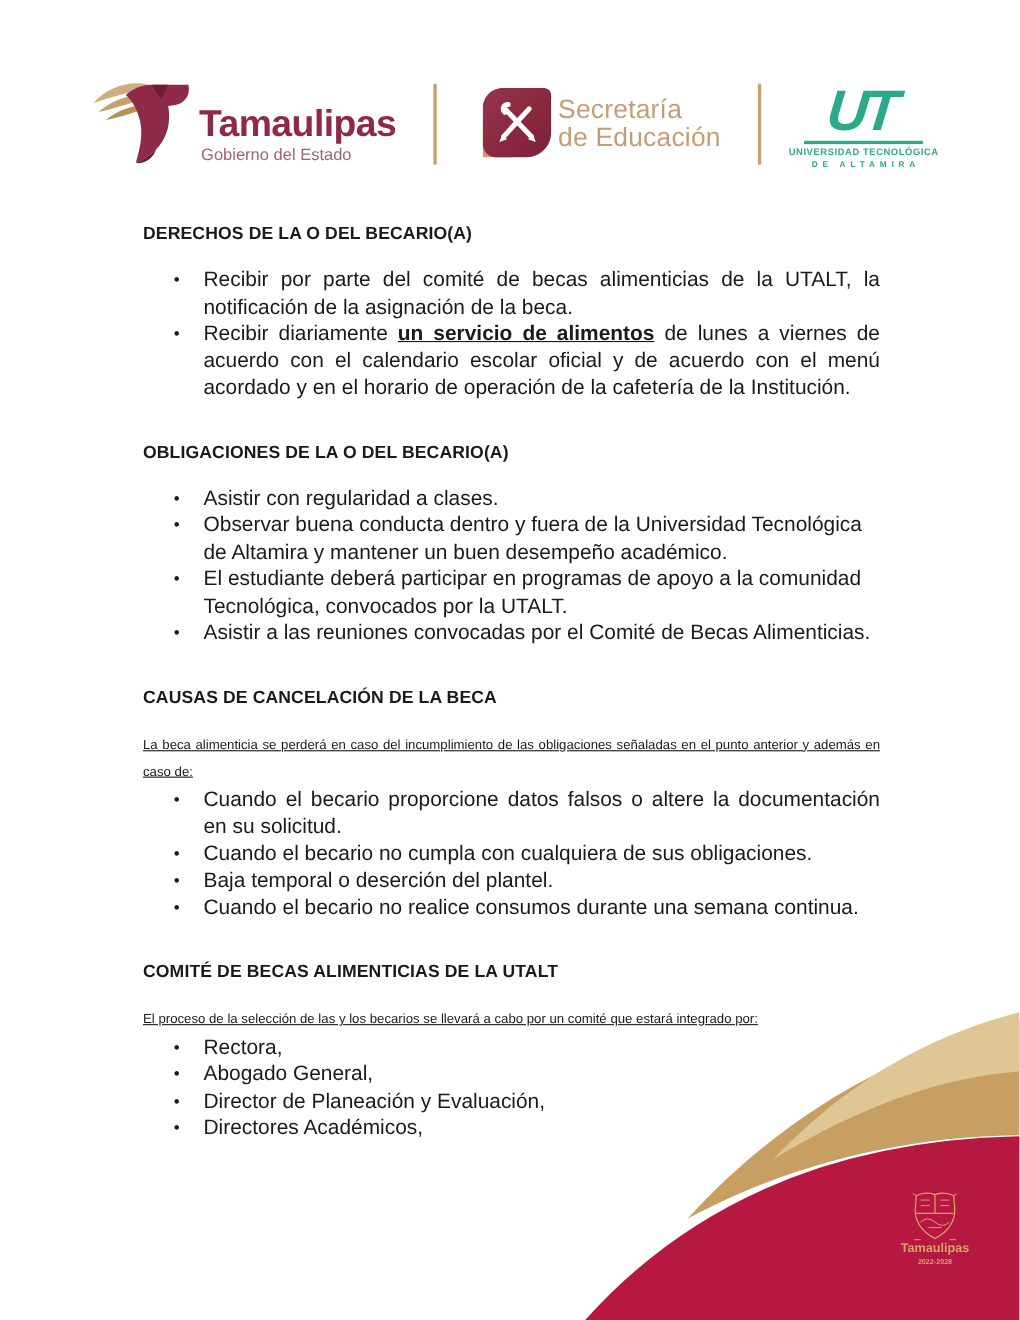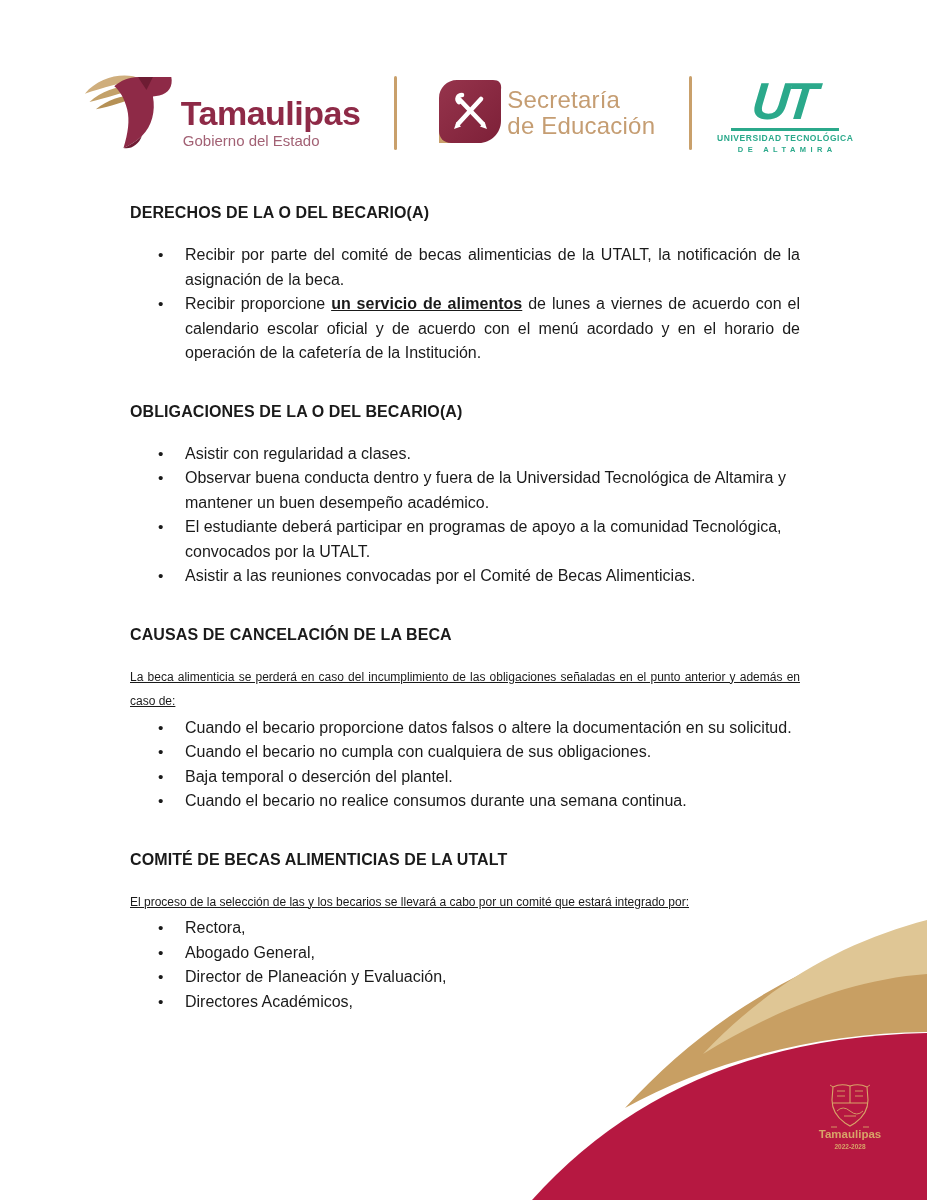--- a/index.html
+++ b/index.html
@@ -40,21 +40,21 @@
   .doc h2 {
     font-size:16px; font-weight:bold; letter-spacing:0.1px;
     margin-top:33px; line-height:25px;
   }
   .doc h2.first { margin-top:52px; }
   .doc p { font-size:12px; line-height:24.5px; margin-top:18px;text-decoration:underline; }
   .doc ul { list-style:none; margin-top:18px; }
   .doc ul.tight { margin-top:2px; }
   .doc li {
     position:relative; padding-left:55px;
-    font-size:16px; line-height:24.5px;
+    font-size:19px; line-height:24.5px;
   }
   .doc li::before {
     content:"\2022"; position:absolute; left:28px; top:0;
     font-size:15.5px; line-height:24.5px;
   }
   .just { text-align:justify; }
   .b { font-weight:bold;text-decoration:underline; }
   
   .corner { position:absolute; right:0; bottom:0; width:420px; height:330px; pointer-events:none; }
 </style>
@@ -113,21 +113,21 @@
     <div class="ut-line2">DE ALTAMIRA</div>
   </div>
 
 </div>
 
 <div class="doc">
 
   <h2 class="first">DERECHOS DE LA O DEL BECARIO(A)</h2>
   <ul>
     <li class="just">Recibir por parte del comité de becas alimenticias de la UTALT, la notificación de la asignación de la beca.</li>
-    <li class="just"><span>Recibir proporcione </span><span class="b">un servicio de alimentos</span><span> de lunes a viernes de acuerdo con el calendario escolar oficial y de acuerdo con el menú acordado y en el horario de operación de la cafetería de la Institución.</span></li>
+    <li class="just"><span>Recibir diariamente </span><span class="b">un servicio de alimentos</span><span> de lunes a viernes de acuerdo con el calendario escolar oficial y de acuerdo con el menú acordado y en el horario de operación de la cafetería de la Institución.</span></li>
   </ul>
 
   <h2>OBLIGACIONES DE LA O DEL BECARIO(A)</h2>
   <ul>
     <li>Asistir con regularidad a clases.</li>
     <li>Observar buena conducta dentro y fuera de la Universidad Tecnológica de Altamira y mantener un buen desempeño académico.</li>
     <li>El estudiante deberá participar en programas de apoyo a la comunidad Tecnológica, convocados por la UTALT.</li>
     <li>Asistir a las reuniones convocadas por el Comité de Becas Alimenticias.</li>
   </ul>
 

